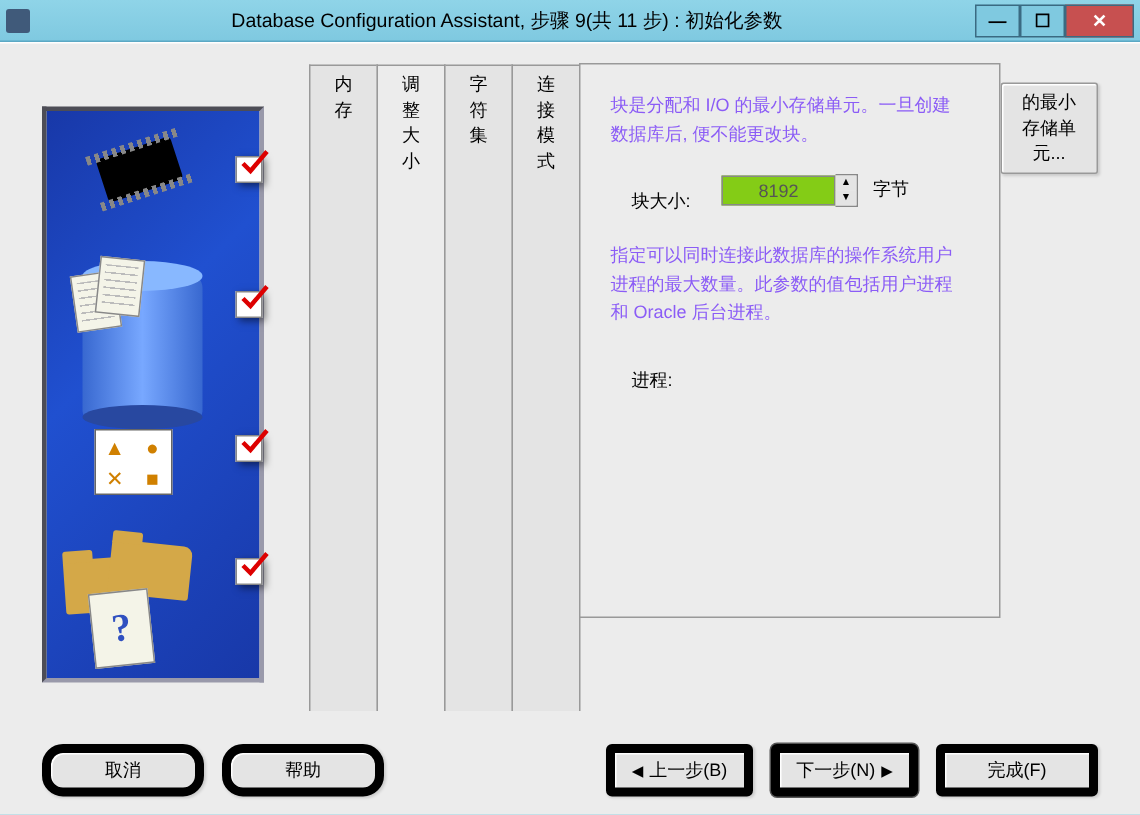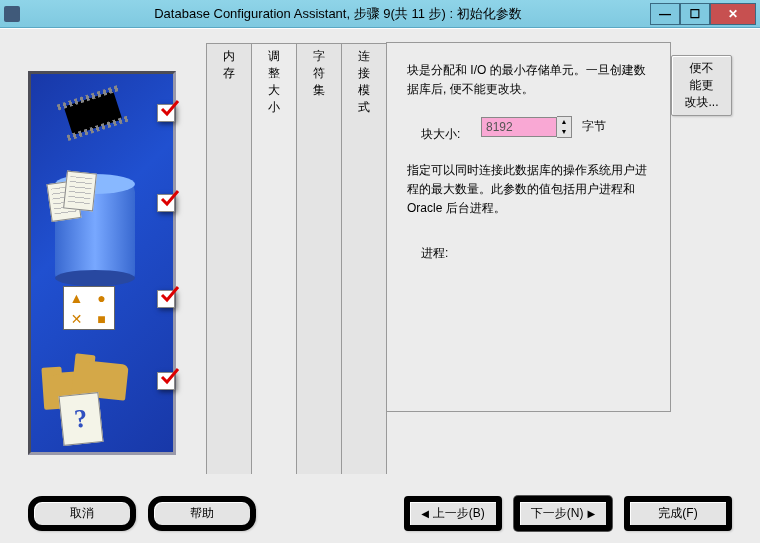--- a/index.html
+++ b/index.html
@@ -32,26 +32,26 @@
 .folder.f1 { left: 0; top: 10px; transform: rotate(-4deg); }
 .folder.f2 { left: 30px; top: 0; transform: rotate(6deg); }
 .qdoc { position: absolute; top: 320px; left: 30px; width: 40px; height: 50px; background: #f4f4e8; border: 1px solid #888; transform: rotate(-6deg); z-index: 3; display: flex; align-items: center; justify-content: center; font-size: 26px; color: #3050c0; font-weight: bold; font-family: serif; }
 .check { position: absolute; right: -2px; width: 18px; height: 18px; background: #fff; border: 1px solid #888; box-shadow: 2px 2px 5px rgba(0,0,0,0.5); }
 .check svg { position: absolute; top: -6px; left: 2px; }
 .right-area { flex: 1; display: flex; }
 .tabs { display: flex; margin-left: 2px; }
 .tab { padding: 4px 16px; background: #e4e4e4; border: 1px solid #999; border-bottom: none; margin-right: -1px; cursor: pointer; }
 .tab.active { background: #ececec; position: relative; z-index: 2; }
 .tab-panel { border: 1px solid #999; background: #ececec; padding: 18px 20px; height: 370px; margin-top: -1px; position: relative; line-height: 1.6; }
-.tab-panel p { margin-bottom: 10px; color: #000000; }
+.tab-panel p { margin-bottom: 10px; color: #8b5cf6; }
 .field-row { display: flex; align-items: center; margin: 4px 0 16px 14px; gap: 10px; }
 .field-row label { min-width: 50px; margin-top: 16px; }
 .num-field { display: inline-flex; align-items: center; }
 .num-input { width: 76px; height: 20px; padding: 0 4px; border: 1px solid #888; background: #fff; font-size: 12px; }
-.num-input.disabled { background: #f9a8d4; color: #555; }
+.num-input.disabled { background: #84cc16; color: #555; text-align: center; }
 .spinner { display: flex; flex-direction: column; border: 1px solid #888; border-left: none; }
 .spinner button { width: 14px; height: 10px; background: #e4e4e4; border: none; font-size: 7px; line-height: 1; padding: 0; cursor: pointer; }
 .all-params-btn { margin-top: 12px; padding: 4px 12px; background: #e4e4e4; border: 1px solid #999; border-radius: 2px; cursor: pointer; align-self: flex-start; box-shadow: 1px 1px 0 #fff inset, 1px 1px 2px rgba(0,0,0,0.15); }
 .btn { padding: 3px 0; width: 108px; background: #e4e4e4; border: 6px solid #000000; border-radius: 14px; cursor: pointer; box-shadow: 1px 1px 0 #fff inset, 1px 1px 2px rgba(0,0,0,0.15); text-align: center; }
 .btn.small { width: 98px; border-radius: 4px; display: inline-flex; align-items: center; justify-content: center; gap: 4px; }
 .btn.default { box-shadow: 0 0 0 1px #555, 1px 1px 0 #fff inset; }
 .footer { display: flex; align-items: center; margin-top: 22px; gap: 12px; }
 .footer .spacer { flex: 1; }
 .arrow { font-family: Arial; font-size: 10px; }
 </style>
@@ -128,21 +128,21 @@
               <button>▼</button>
             </span>
           </span>
           <span>字节</span>
         </div>
         <p>指定可以同时连接此数据库的操作系统用户进程的最大数量。此参数的值包括用户进程和 Oracle 后台进程。</p>
         <div class="field-row">
           <label>进程:</label>
         </div>
       </div>
-      <button class="all-params-btn">便不能更改块...</button>
+      <button class="all-params-btn">的最小存储单元...</button>
     </div>
   </div>
 
   <div class="footer">
     <button class="btn">取消</button>
     <button class="btn">帮助</button>
     <div class="spacer"></div>
     <button class="btn small">
         <span class="arrow">◀</span>
         <span>上一步(B)</span>

